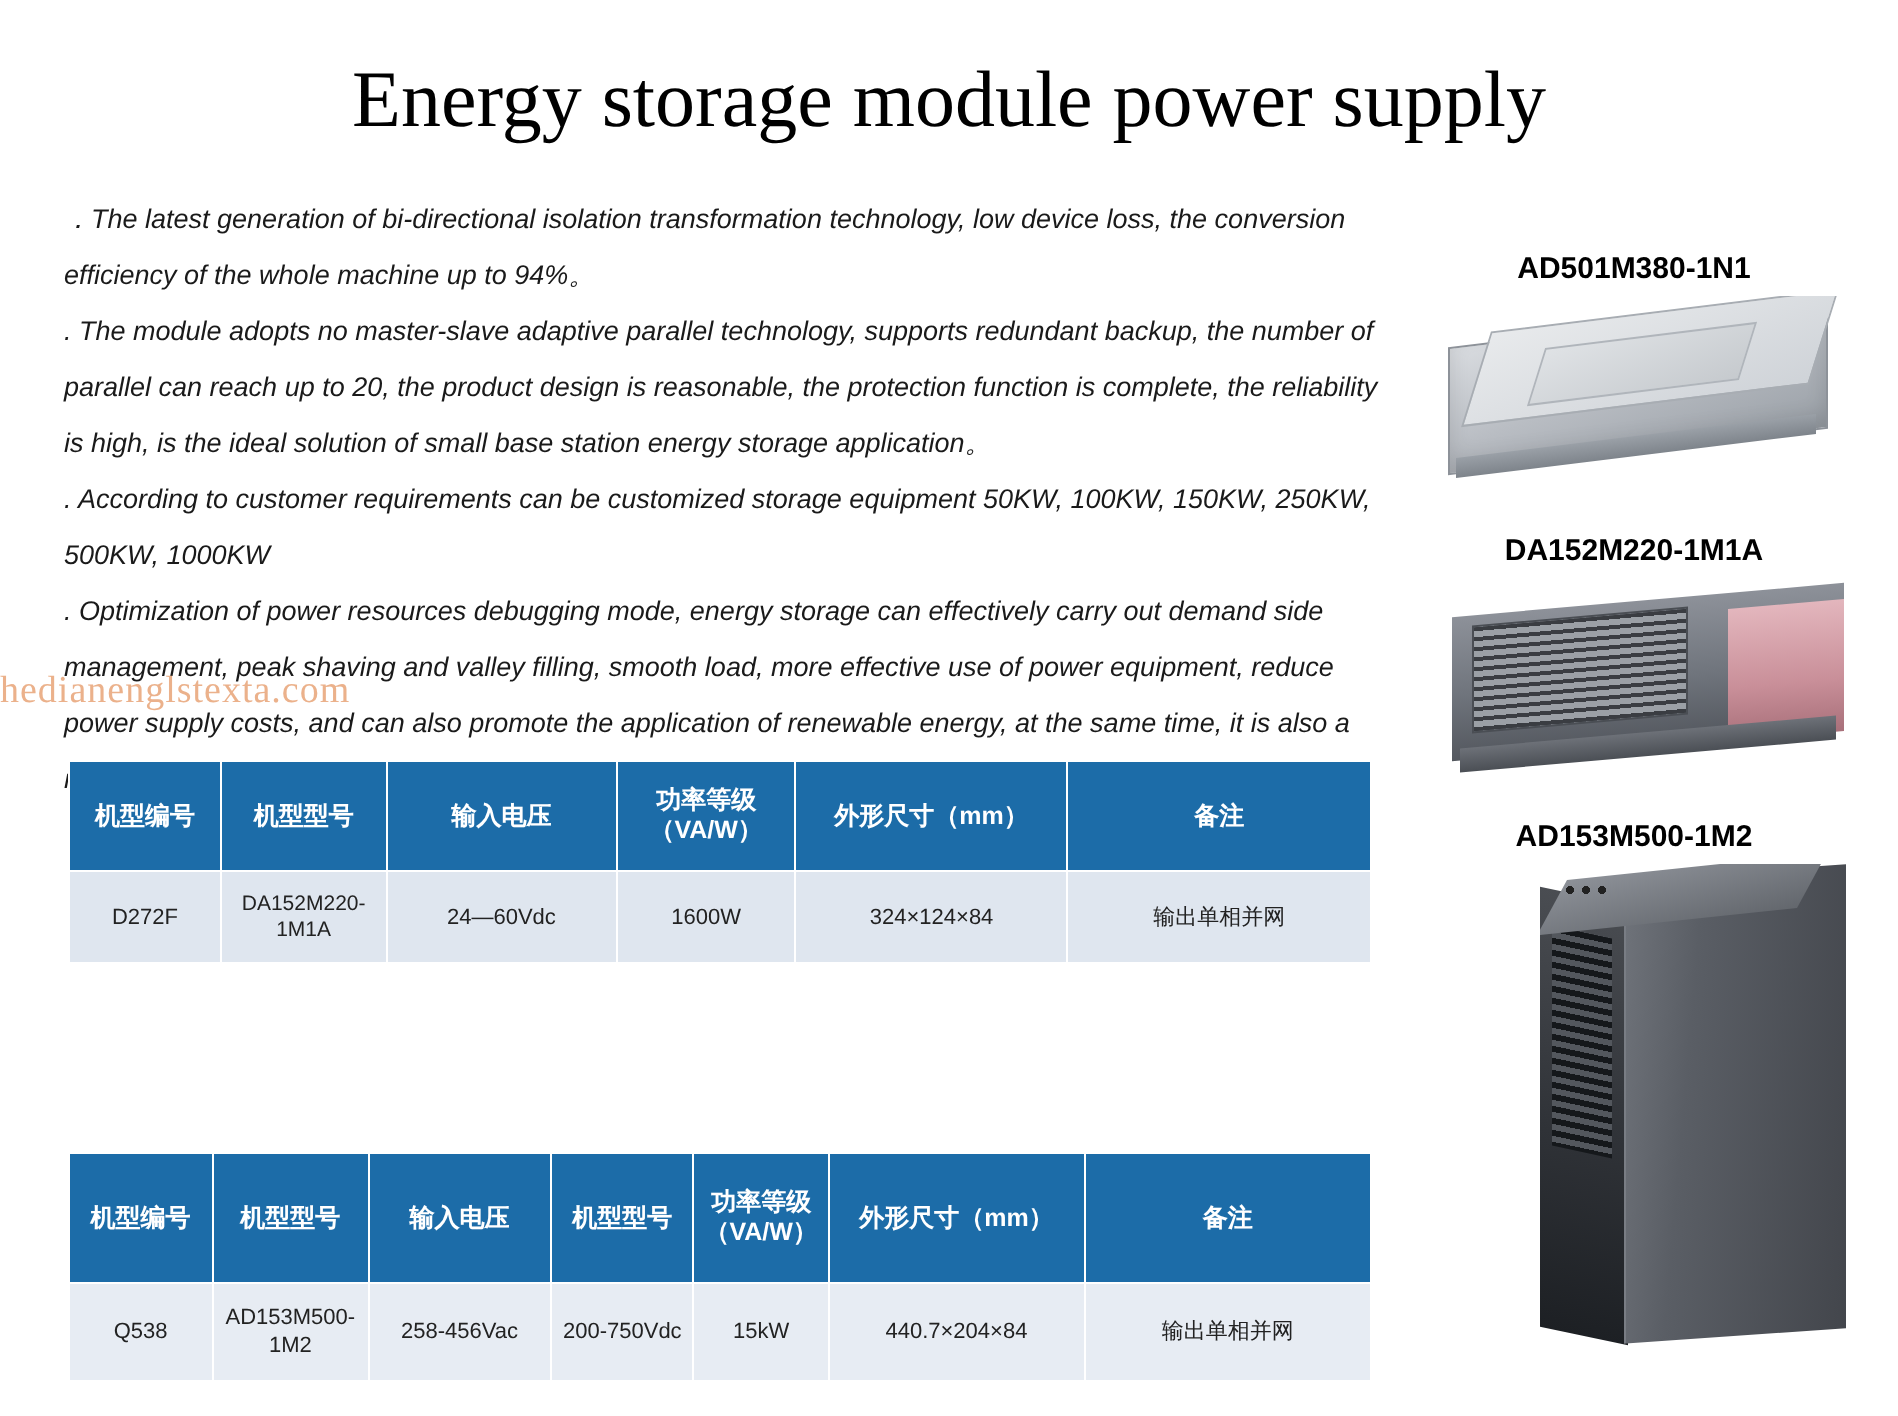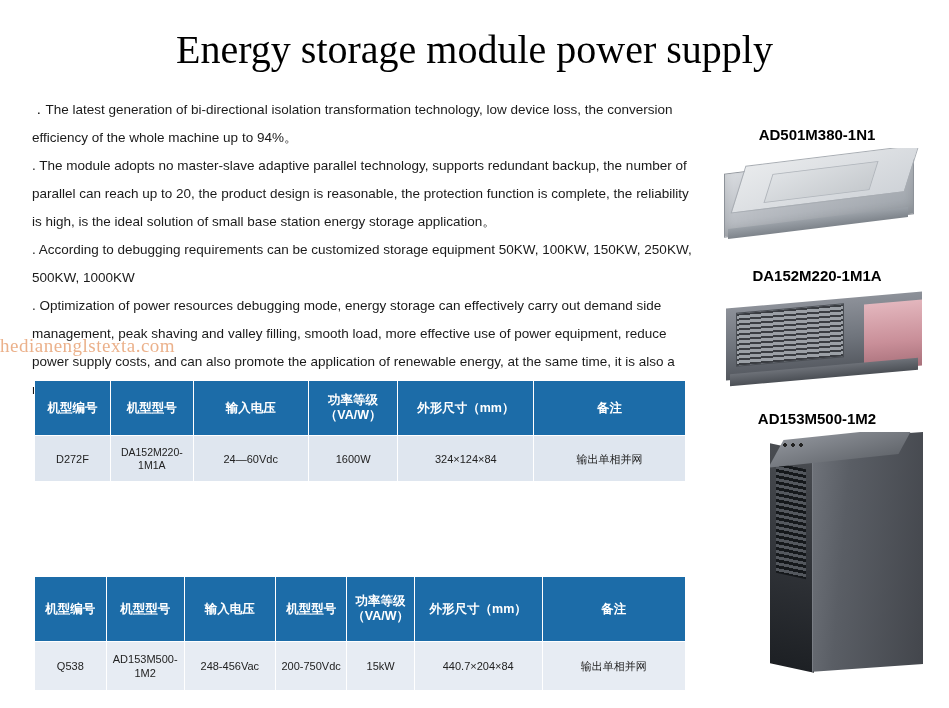--- a/index.html
+++ b/index.html
@@ -37,20 +37,21 @@
     position: absolute;
     left: 32px;
     top: 96px;
     width: 670px;
     font-size: 13.5px;
     line-height: 28px;
     color: #1a1a1a;
   }
   .body-text p {
     margin: 0;
+    font-style: italic;
   }
   .watermark {
     position: absolute;
     left: 0px;
     top: 335px;
     width: 330px;
     font-size: 19px;
     font-family: Liberation Serif, serif;
     color: #e8a477;
     opacity: 0.85;
@@ -258,21 +259,21 @@
 </head>
 <body>
 
 <div class="page">
 
   <div class="title">Energy storage module power supply</div>
 
   <div class="body-text">
     <p>．The latest generation of bi-directional isolation transformation technology, low device loss, the conversion efficiency of the whole machine up to 94%。</p>
     <p>. The module adopts no master-slave adaptive parallel technology, supports redundant backup, the number of parallel can reach up to 20, the product design is reasonable, the protection function is complete, the reliability is high, is the ideal solution of small base station energy storage application。</p>
-    <p>. According to debugging requirements can be customized storage equipment 50KW, 100KW, 150KW, 250KW, 500KW, 1000KW</p>
+    <p>. According to customer requirements can be customized storage equipment 50KW, 100KW, 150KW, 250KW, 500KW, 1000KW</p>
     <p>. Optimization of power resources debugging mode, energy storage can effectively carry out demand side management, peak shaving and valley filling, smooth load, more effective use of power equipment, reduce power supply costs, and can also promote the application of renewable energy, at the same time, it is also a means to improve the stability of power system operation and adjust the frequency。</p>
   </div>
 
   <div class="watermark">hedianenglstexta.com</div>
 
   <table class="spec-table">
     <colgroup>
       <col class="cw1">
         <col class="cw2">
         <col class="cw3">
@@ -320,21 +321,21 @@
         <th>机型型号</th>
         <th>功率等级（VA/W）</th>
         <th>外形尺寸（mm）</th>
         <th>备注</th>
       </tr>
     </thead>
     <tbody>
       <tr class="row-a">
         <td>Q538</td>
         <td class="cell-model">AD153M500-1M2</td>
-        <td>248-456Vac</td>
+        <td>258-456Vac</td>
         <td>200-750Vdc</td>
         <td>15kW</td>
         <td>440.7×204×84</td>
         <td>输出单相并网</td>
       </tr>
     </tbody>
   </table>
 
   <div class="prod-label" id="label1">AD501M380-1N1</div>
   <div class="prod-img" id="img1">

